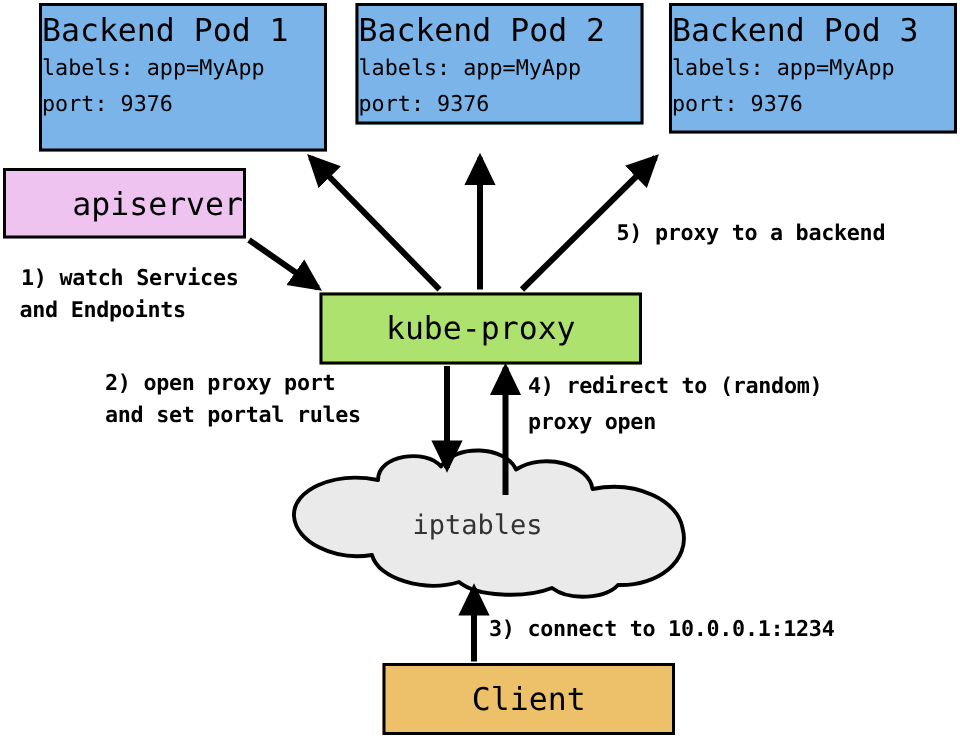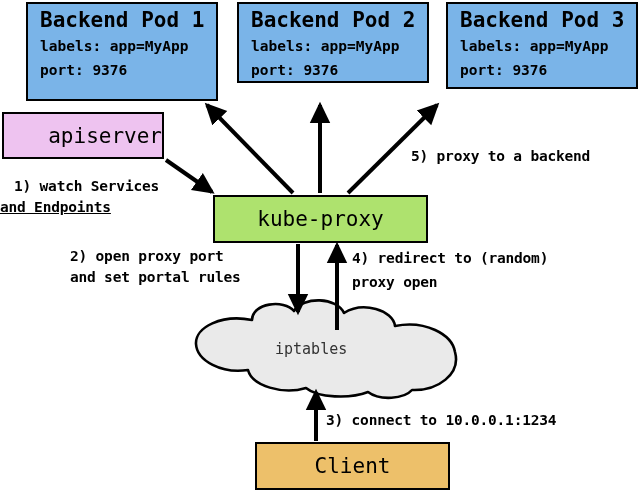--- a/index.html
+++ b/index.html
@@ -15,22 +15,21 @@
     overflow: hidden;
     font-family: "DejaVu Sans Mono", "Liberation Mono", monospace;
   }
   .box {
     position: absolute;
     box-sizing: border-box;
     border: 2px solid #000000;
   }
   .pod-box {
     background: #7ab4e8;
-    padding: 2px 8px 0 12px;
-    font-weight: bold;
+    padding: 2px 8px 0 0;
   }
   .pod-title {
     font-size: 21px;
     line-height: 28px;
     color: #000;
     white-space: nowrap;
     letter-spacing: 0px;
   }
   .pod-line {
     font-size: 14.5px;
@@ -76,21 +75,21 @@
     position: absolute;
     font-size: 14.5px;
     line-height: 21px;
     font-weight: bold;
     color: #000;
     white-space: pre;
     letter-spacing: -0.2px;
   }
   .cloud-label {
     position: absolute;
-    font-size: 15px;
+    font-size: 18px;
     color: #333;
     white-space: nowrap;
   }
   svg.overlay {
     position: absolute;
     left: 0;
     top: 0;
     width: 640px;
     height: 494px;
     pointer-events: none;
@@ -163,21 +162,21 @@
     <line x1="298" y1="244" x2="298" y2="312" stroke="#000000" stroke-width="4" marker-end="url(#arrowhead)"></line>
 
     <line x1="337" y1="330" x2="337" y2="245" stroke="#000000" stroke-width="4" marker-end="url(#arrowhead)"></line>
 
     <line x1="316" y1="441" x2="316" y2="392" stroke="#000000" stroke-width="4" marker-end="url(#arrowhead)"></line>
   </svg>
 
   <span class="cloud-label" style="left:275px; top:340px;">iptables</span>
 
   <div class="annot" style="left:14px; top:176px;">1) watch Services</div>
-  <div class="annot" style="left:0; top:197px;text-decoration:underline;">and Endpoints</div>
+  <div class="annot" style="left:13px; top:197px;">and Endpoints</div>
 
   <div class="annot" style="left:70px; top:246px;">2) open proxy port</div>
   <div class="annot" style="left:70px; top:267px;">and set portal rules</div>
 
   <div class="annot" style="left:326px; top:410px;">3) connect to 10.0.0.1:1234</div>
 
   <div class="annot" style="left:352px; top:248px;">4) redirect to (random)</div>
   <div class="annot" style="left:352px; top:272px;">proxy open</div>
 
   <div class="annot" style="left:411px; top:146px;">5) proxy to a backend</div>

